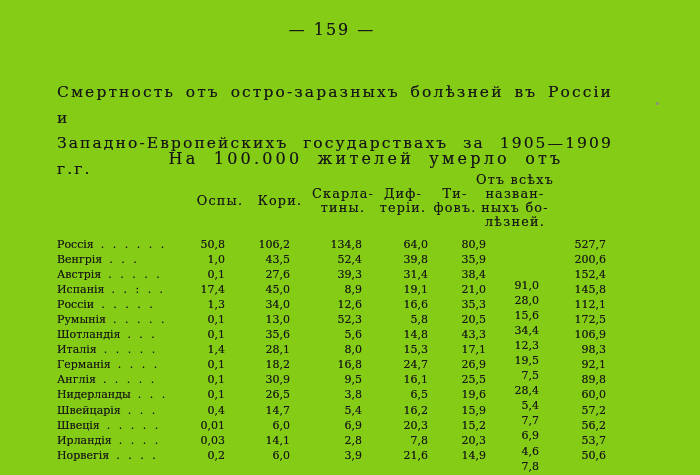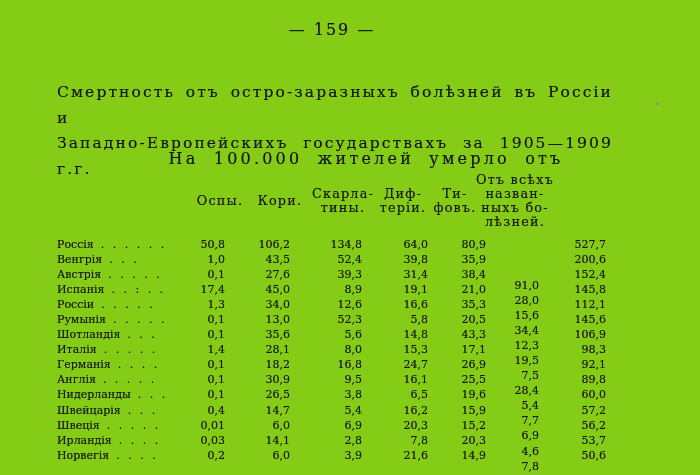--- a/index.html
+++ b/index.html
@@ -185,21 +185,21 @@
           <div class="td c-country">
             <span class="cname">Румынія</span>
             <span class="leader">. . . . .</span>
           </div>
           <div class="td num">0,1</div>
           <div class="td num">13,0</div>
           <div class="td num">52,3</div>
           <div class="td num">5,8</div>
           <div class="td num">20,5</div>
           <div class="td num">19,5</div>
-          <div class="td num">145,6</div>
+          <div class="td num">172,5</div>
         </div>
 
         <div class="tr">
           <div class="td c-country">
             <span class="cname">Шотландія</span>
             <span class="leader">. . .</span>
           </div>
           <div class="td num">0,1</div>
           <div class="td num">35,6</div>
           <div class="td num">5,6</div>

